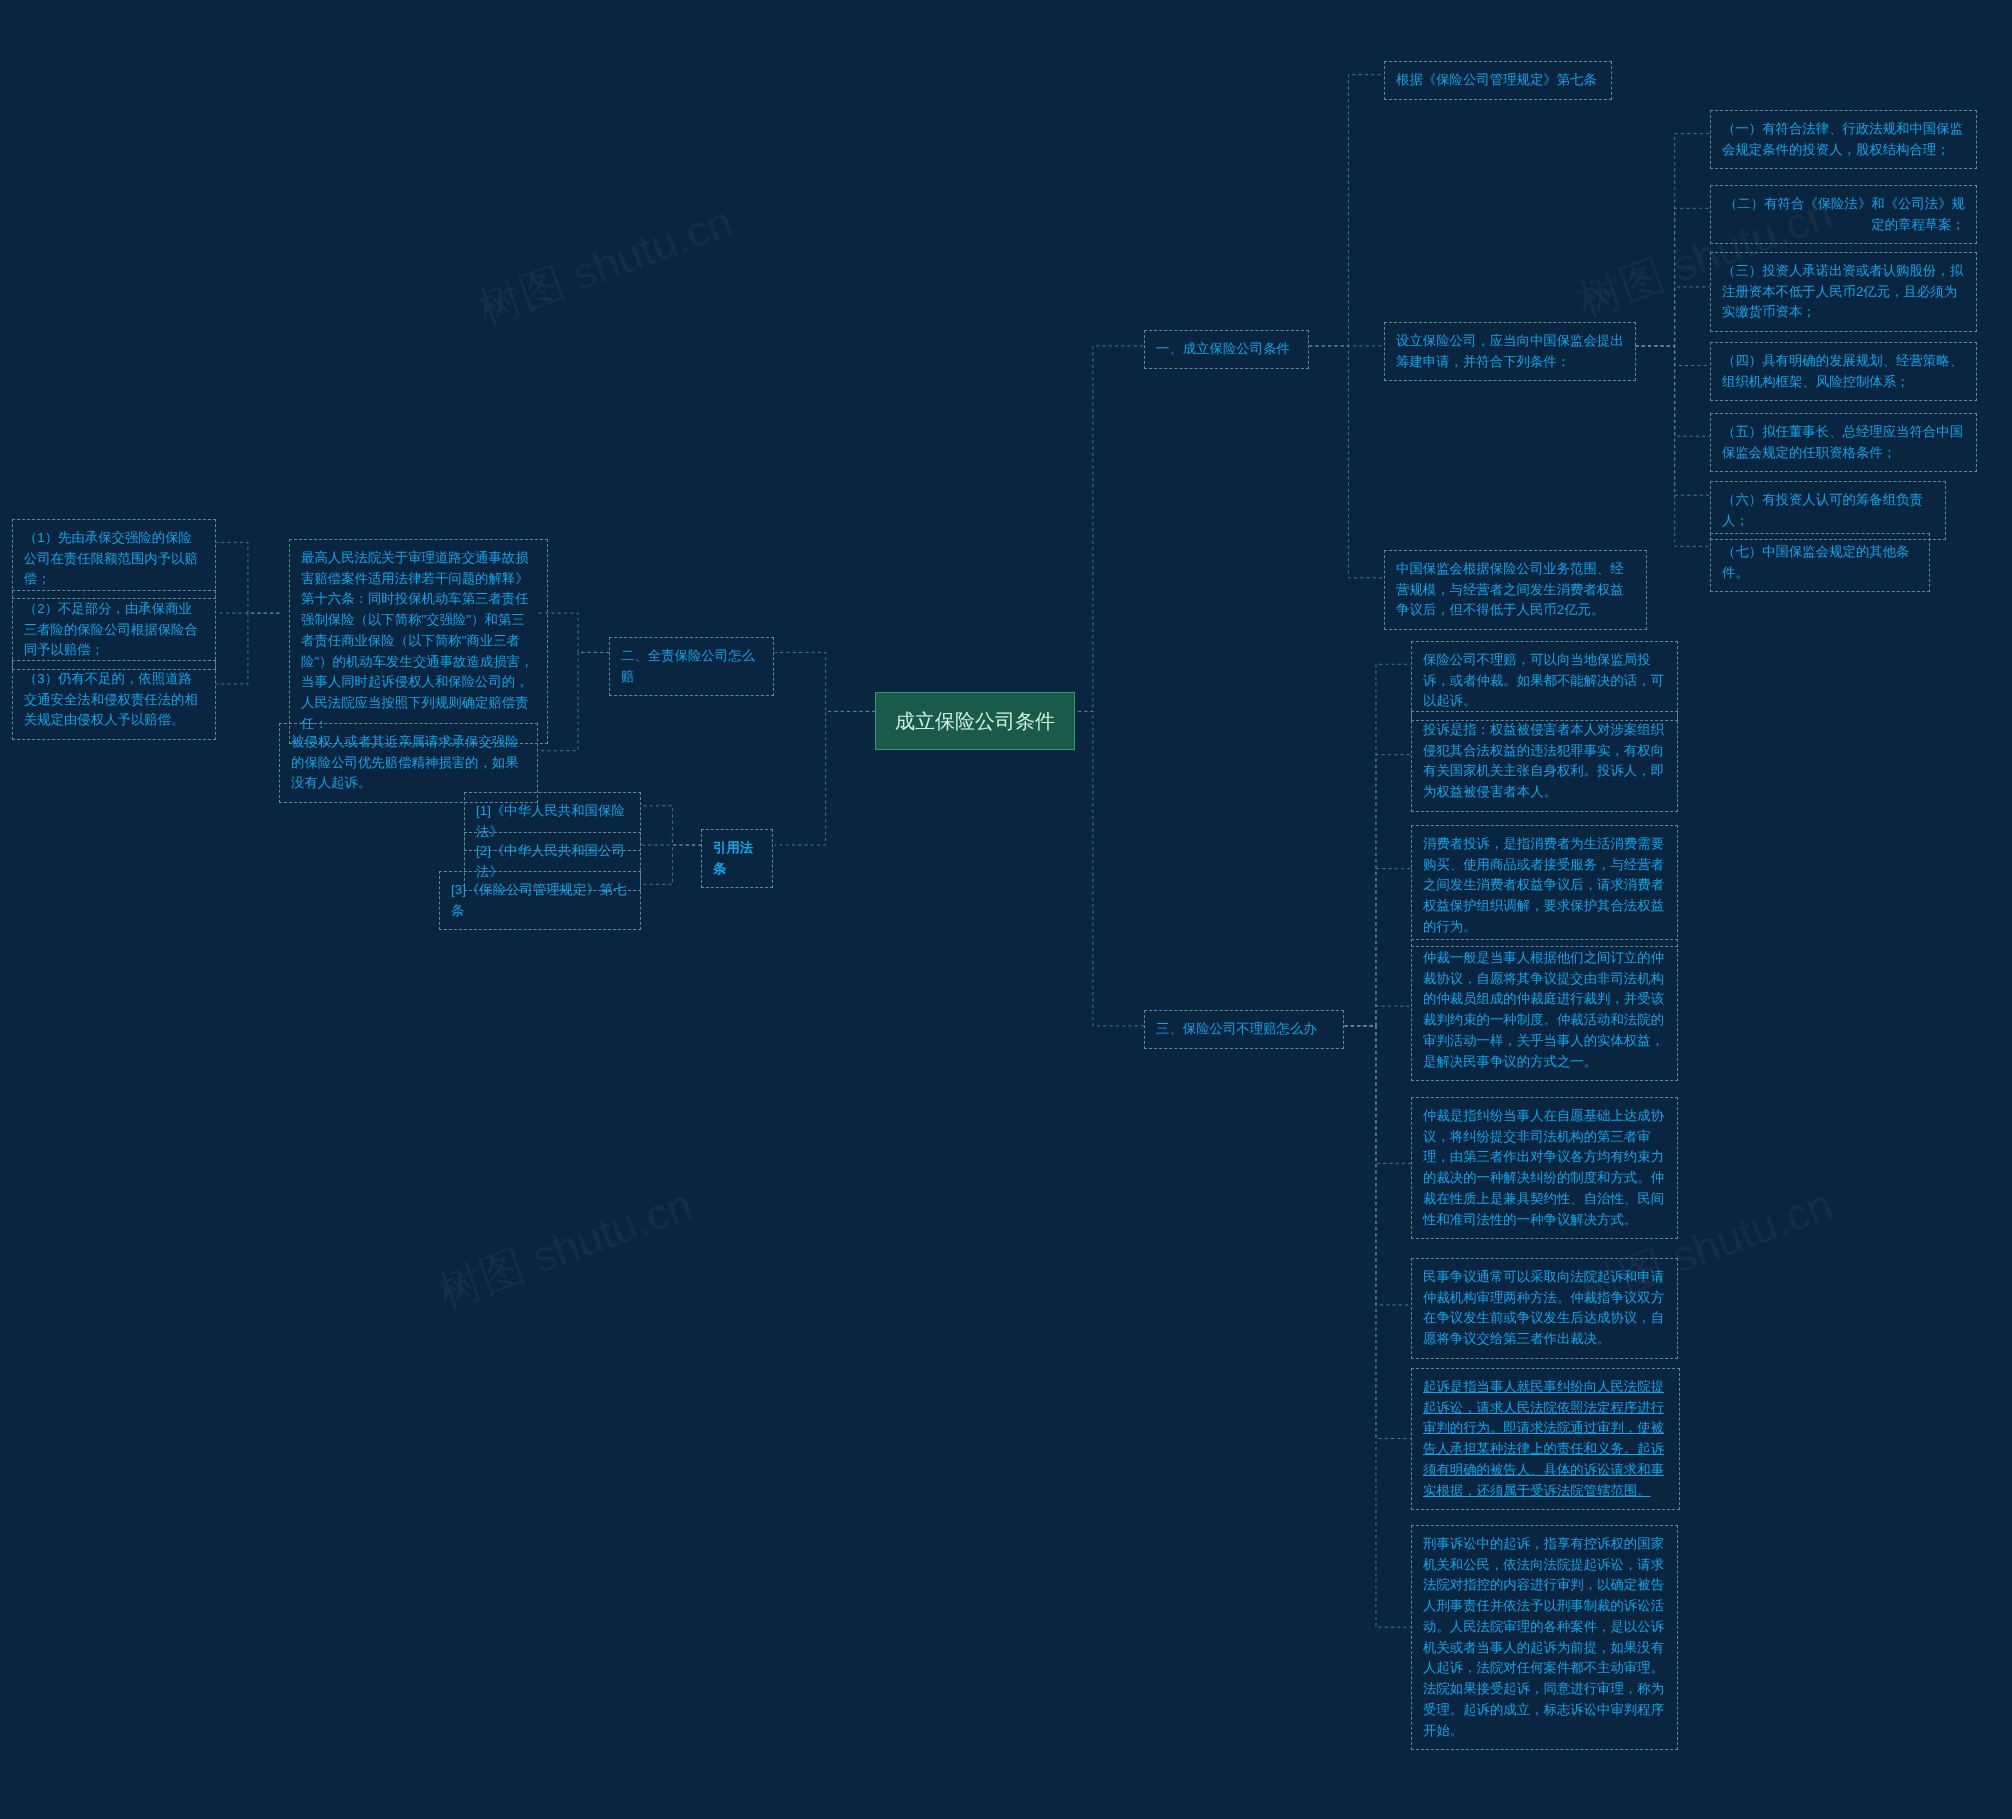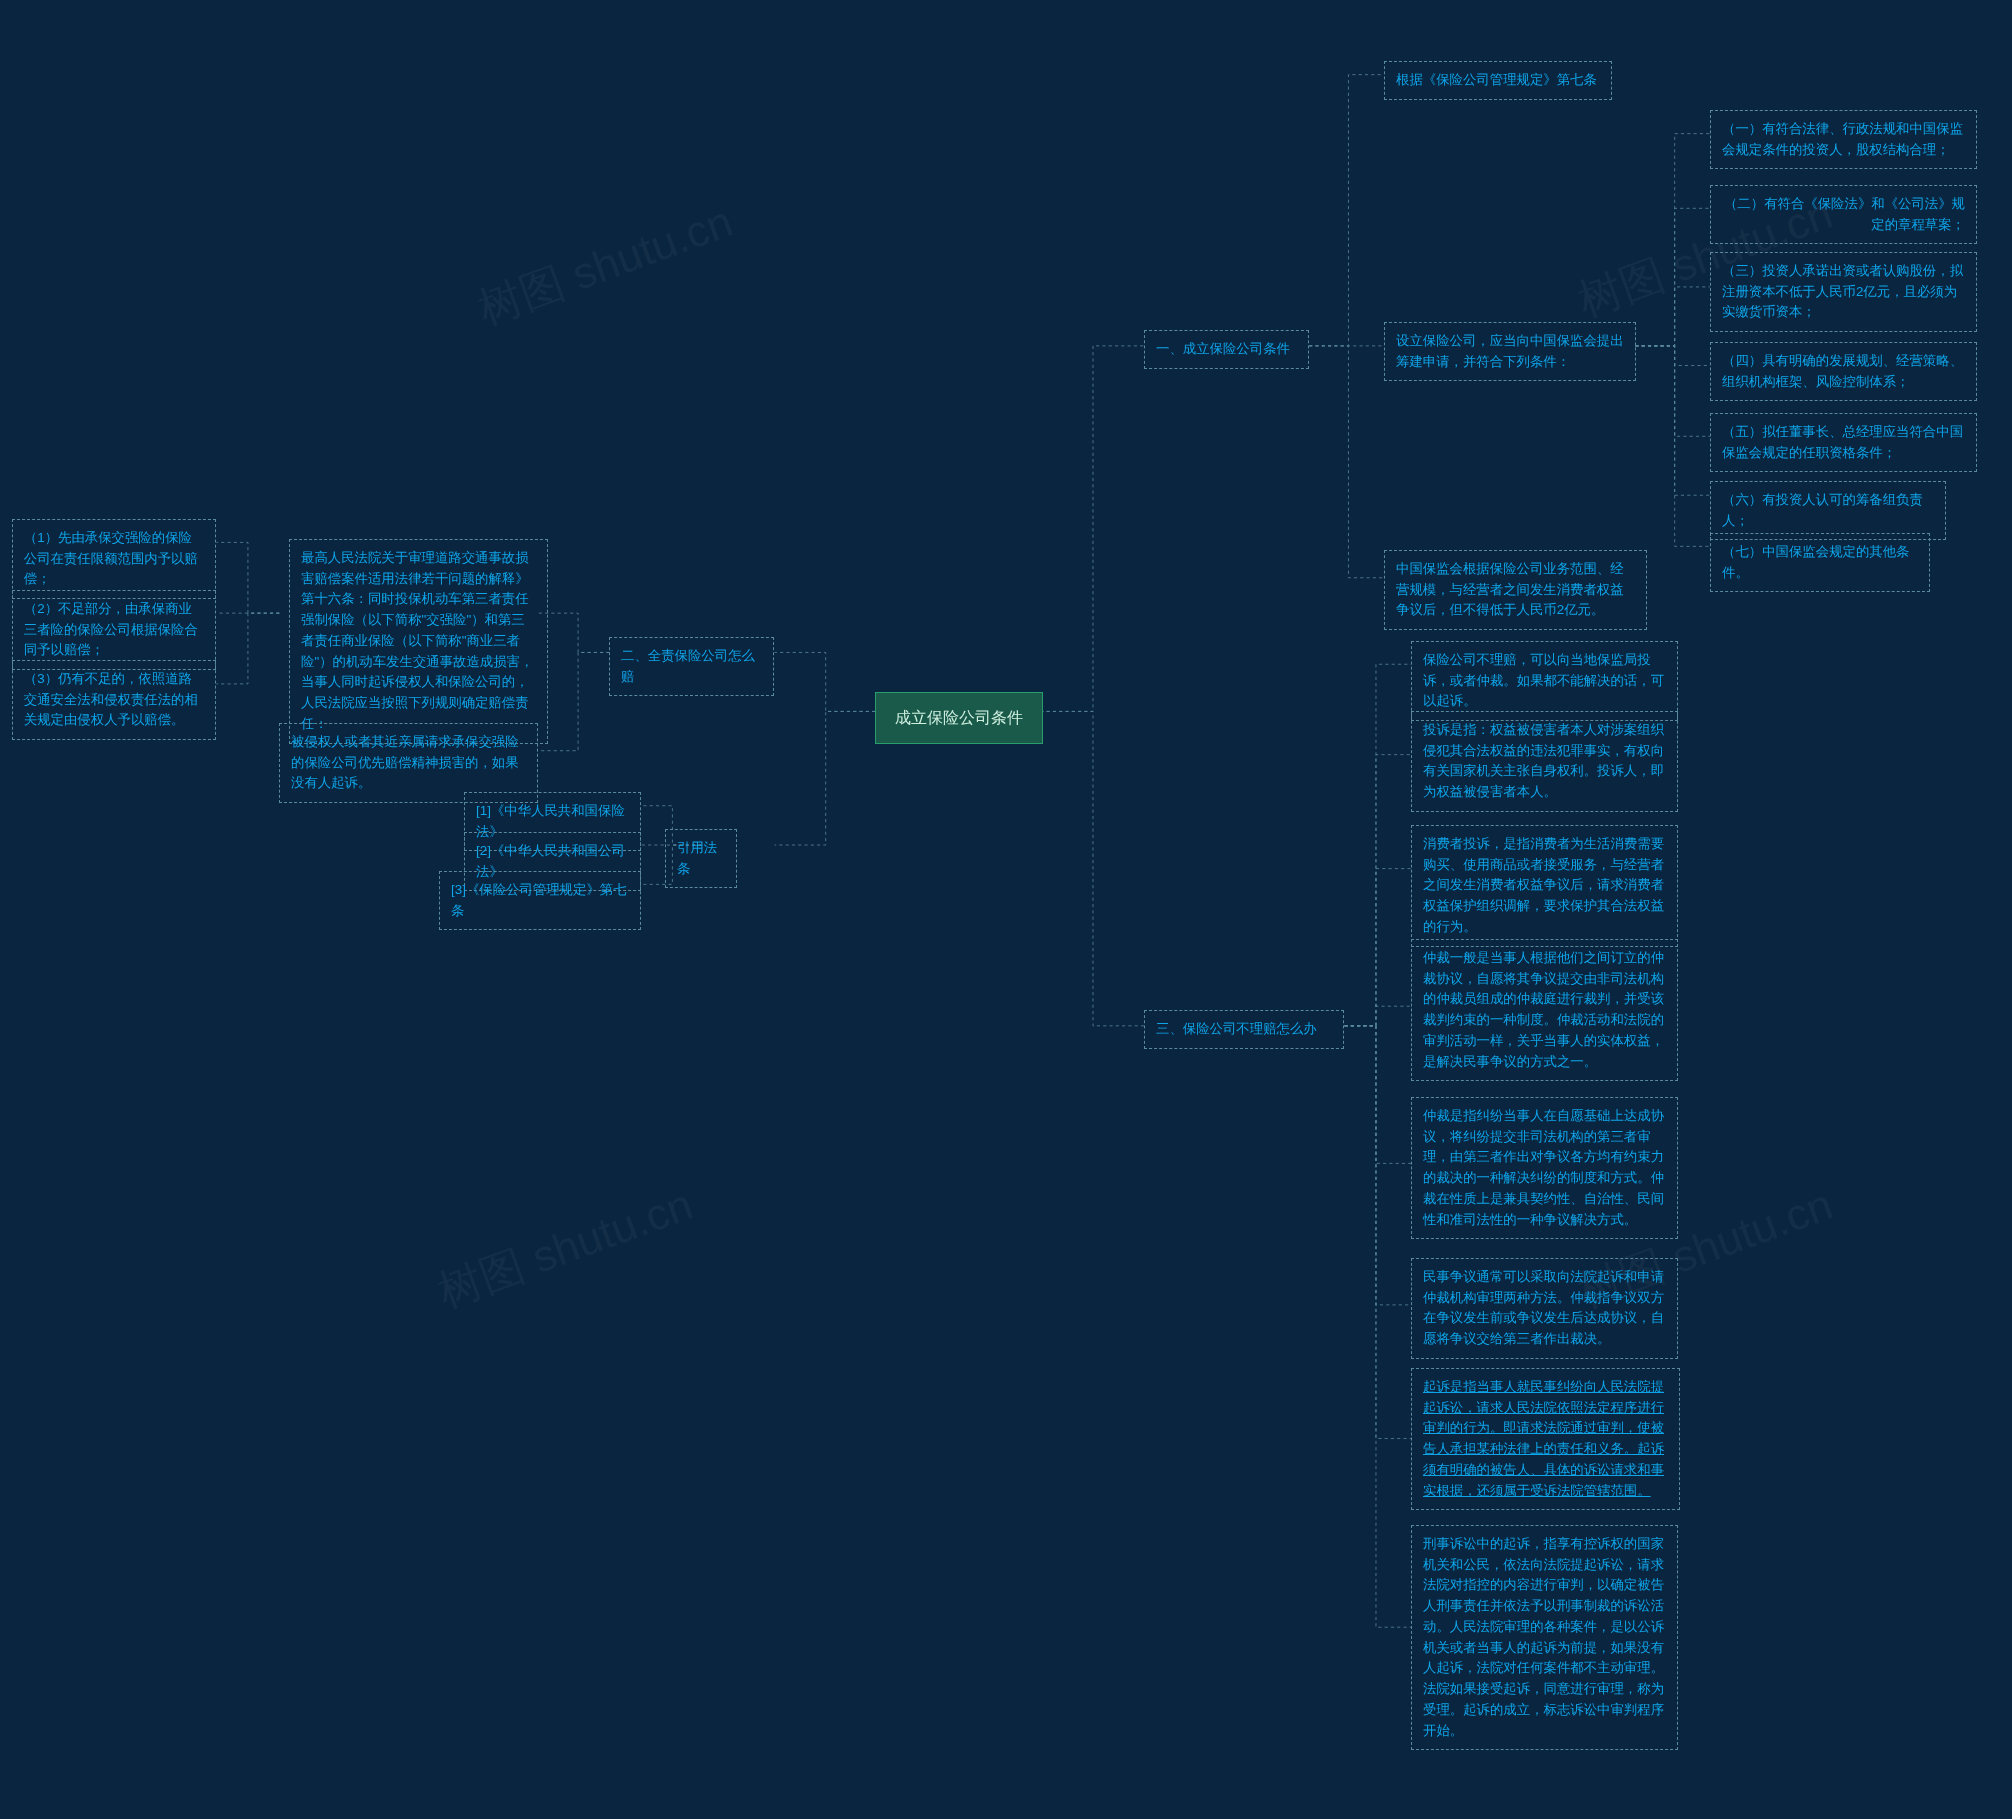--- a/index.html
+++ b/index.html
@@ -32,21 +32,21 @@
     padding: 7.9px 11px;
     font-size: 13.4px;
     line-height: 1.55;
     color: #0ea5e9;
     background: transparent;
   }
   .root {
     border: 1.6px solid #2a9d6f;
     background: #1a5a4a;
     color: #d0f0e0;
-    font-size: 16px;
+    font-size: 20px;
     padding: 12.6px 19px;
     font-weight: 400;
   }
   svg.connectors {
     position: absolute;
     top: 0;
     left: 0;
     width: 2013px;
     height: 1819px;
     pointer-events: none;
@@ -133,17 +133,17 @@
 <div class="node" style="left:1411px; top:1525px; width:267px;">刑事诉讼中的起诉，指享有控诉权的国家机关和公民，依法向法院提起诉讼，请求法院对指控的内容进行审判，以确定被告人刑事责任并依法予以刑事制裁的诉讼活动。人民法院审理的各种案件，是以公诉机关或者当事人的起诉为前提，如果没有人起诉，法院对任何案件都不主动审理。法院如果接受起诉，同意进行审理，称为受理。起诉的成立，标志诉讼中审判程序开始。</div>
 
 <div class="node" style="left:609px; top:637px; width:165px;">二、全责保险公司怎么赔</div>
 <div class="node" style="left:289px; top:539px; width:259px;">最高人民法院关于审理道路交通事故损害赔偿案件适用法律若干问题的解释》第十六条：同时投保机动车第三者责任强制保险（以下简称"交强险"）和第三者责任商业保险（以下简称"商业三者险"）的机动车发生交通事故造成损害，当事人同时起诉侵权人和保险公司的，人民法院应当按照下列规则确定赔偿责任：</div>
 <div class="node" style="left:279px; top:723px; width:259px;">被侵权人或者其近亲属请求承保交强险的保险公司优先赔偿精神损害的，如果没有人起诉。</div>
 
 <div class="node" style="left:11.8px; top:519px; width:204px;">（1）先由承保交强险的保险公司在责任限额范围内予以赔偿；</div>
 <div class="node" style="left:11.8px; top:590px; width:204px;">（2）不足部分，由承保商业三者险的保险公司根据保险合同予以赔偿；</div>
 <div class="node" style="left:11.8px; top:660px; width:204px;">（3）仍有不足的，依照道路交通安全法和侵权责任法的相关规定由侵权人予以赔偿。</div>
 
-<div class="node" style="left:665px; top:829px; width:72px;">引用法条</div>
+<div class="node" style="left:701px; top:829px; width:72px;font-weight:bold;">引用法条</div>
 <div class="node" style="left:464px; top:792px; width:177px;">[1]《中华人民共和国保险法》</div>
 <div class="node" style="left:464px; top:832px; width:177px;">[2]《中华人民共和国公司法》</div>
 <div class="node" style="left:439px; top:871px; width:202px;">[3]《保险公司管理规定》第七条</div>
 
 
 </body></html>

